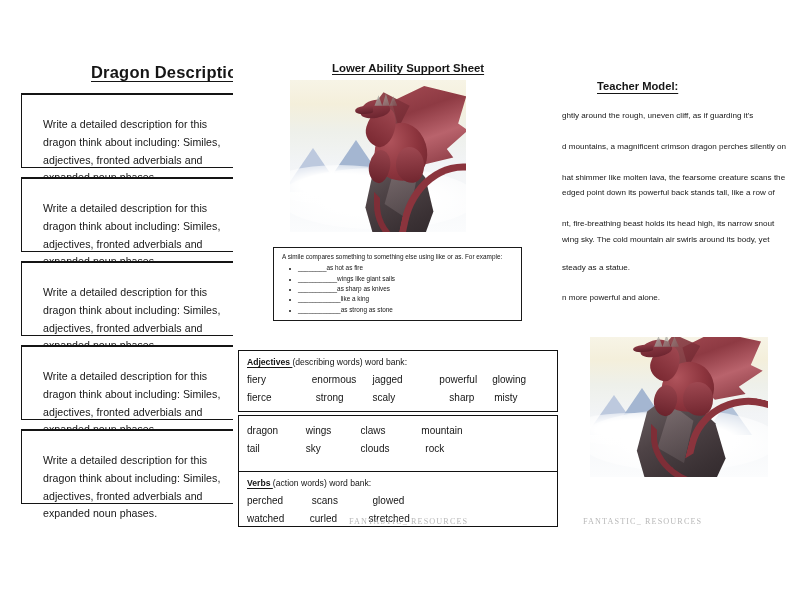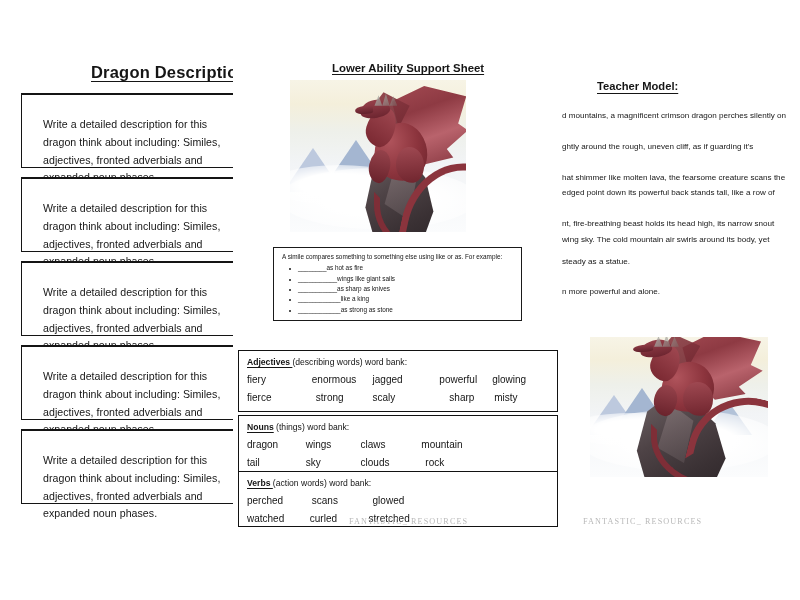--- a/index.html
+++ b/index.html
@@ -218,23 +218,20 @@
     <span class="bank-row">
       <span style="width:66px">fierce</span>
       <span style="width:54px">strong</span>
       <span style="width:74px">scaly</span>
       <span style="width:42px">sharp</span>
       <span>misty</span>
     </span>
   </div>
 
   <div class="bank" id="bank-noun">
-    <p class="bank-head">
-      <span class="u">Nouns</span><span> (things) word bank:</span>
-    </p>
     <span class="bank-row">
       <span style="width:56px">dragon</span>
       <span style="width:52px">wings</span>
       <span style="width:58px">claws</span>
       <span>mountain</span>
     </span>
     <span class="bank-row">
       <span style="width:56px">tail</span>
       <span style="width:52px">sky</span>
       <span style="width:62px">clouds</span>
@@ -255,26 +252,26 @@
       <span style="width:60px">watched</span>
       <span style="width:56px">curled</span>
       <span>stretched</span>
     </span>
   </div>
 
   <div class="sheet" id="page-right">
     <div class="tm-title">Teacher Model:</div>
 
     <div class="tm-body">
+      <p>ghtly around the rough, uneven cliff, as if guarding it's</p>
       <p>d mountains, a magnificent crimson dragon perches silently on</p>
-      <p>ghtly around the rough, uneven cliff, as if guarding it's</p>
       <p style="margin-bottom:0">hat shimmer like molten lava, the fearsome creature scans the</p>
       <p>edged point down its powerful back stands tall, like a row of</p>
       <p style="margin-bottom:0">nt, fire-breathing beast holds its head high, its narrow snout</p>
-      <p style="margin-bottom:6px">wing sky. The cold mountain air swirls around its  body, yet</p>
+      <p style="margin-bottom:12px">wing sky. The cold mountain air swirls around its  body, yet</p>
       <p>steady as a statue.</p>
       <p>n more powerful and alone.</p>
     </div>
 
     <div class="dragon-art" id="art-right">
       <div class="sky"></div>
       <div class="mtn" style="left:-2%;bottom:30%;border-width:0 28px 40px 28px;border-color:transparent transparent #b9c6dc transparent;"></div>
       <div class="mtn" style="left:10%;bottom:28%;border-width:0 34px 50px 34px;border-color:transparent transparent #9fb2cf transparent;"></div>
       <div class="mtn" style="left:64%;bottom:30%;border-width:0 24px 34px 24px;border-color:transparent transparent #aebfd6 transparent;"></div>
       <div class="cloudbank" style="bottom:4%;height:44%;"></div>

